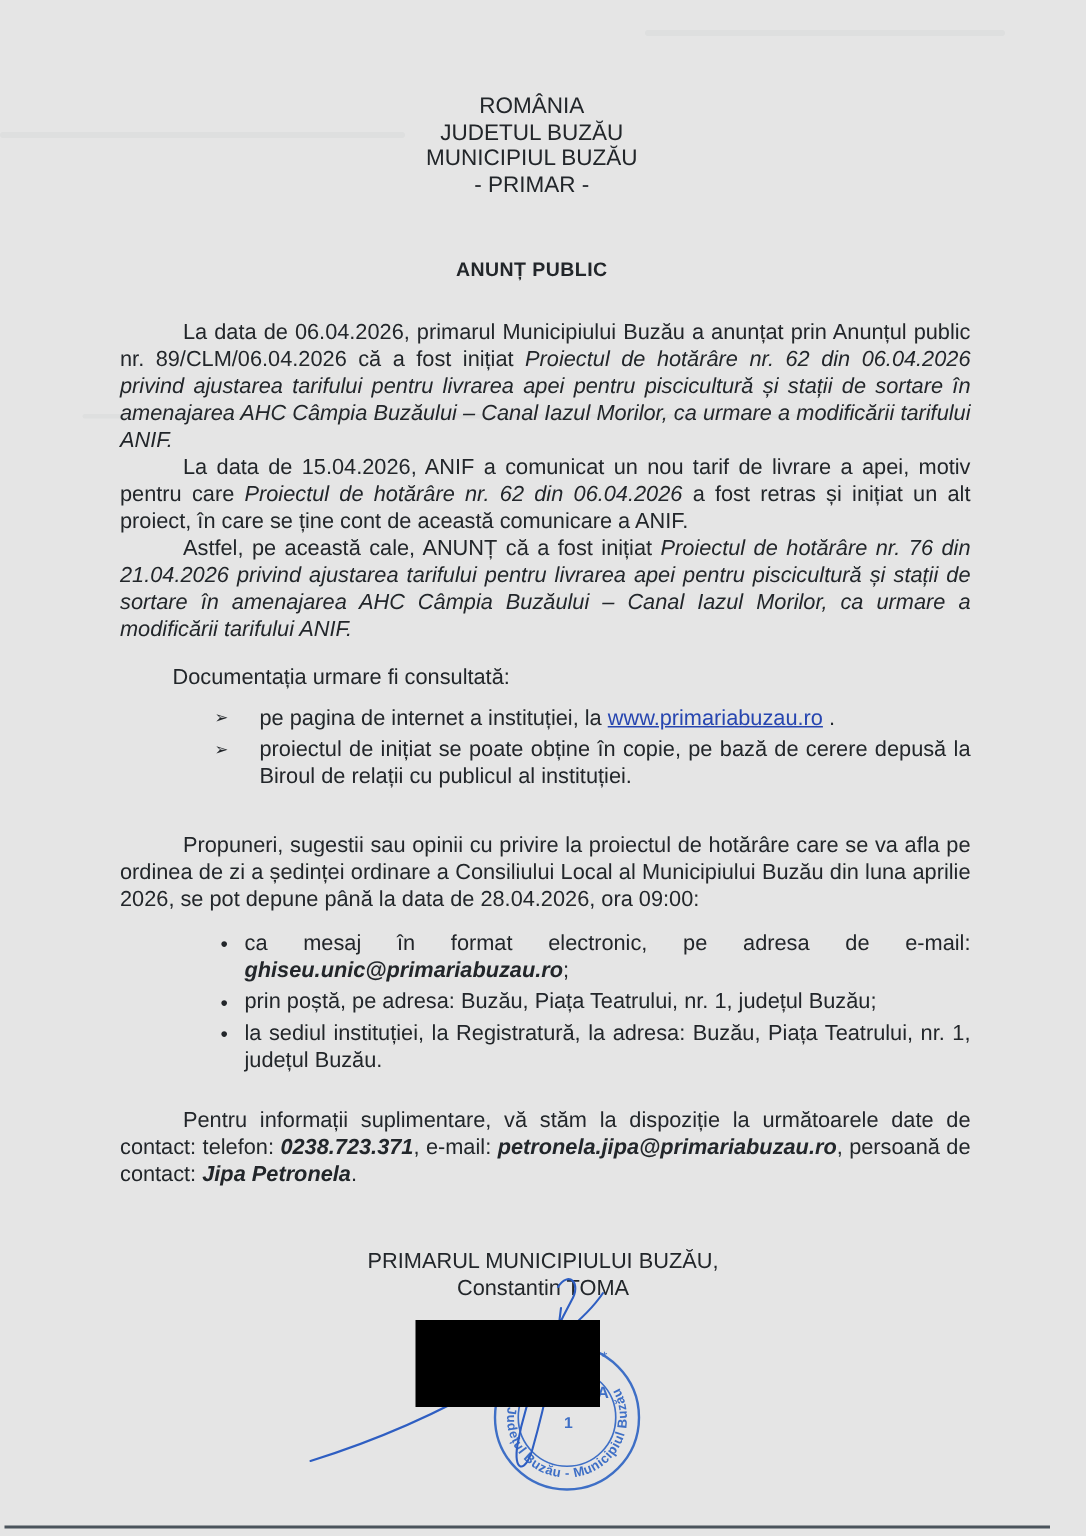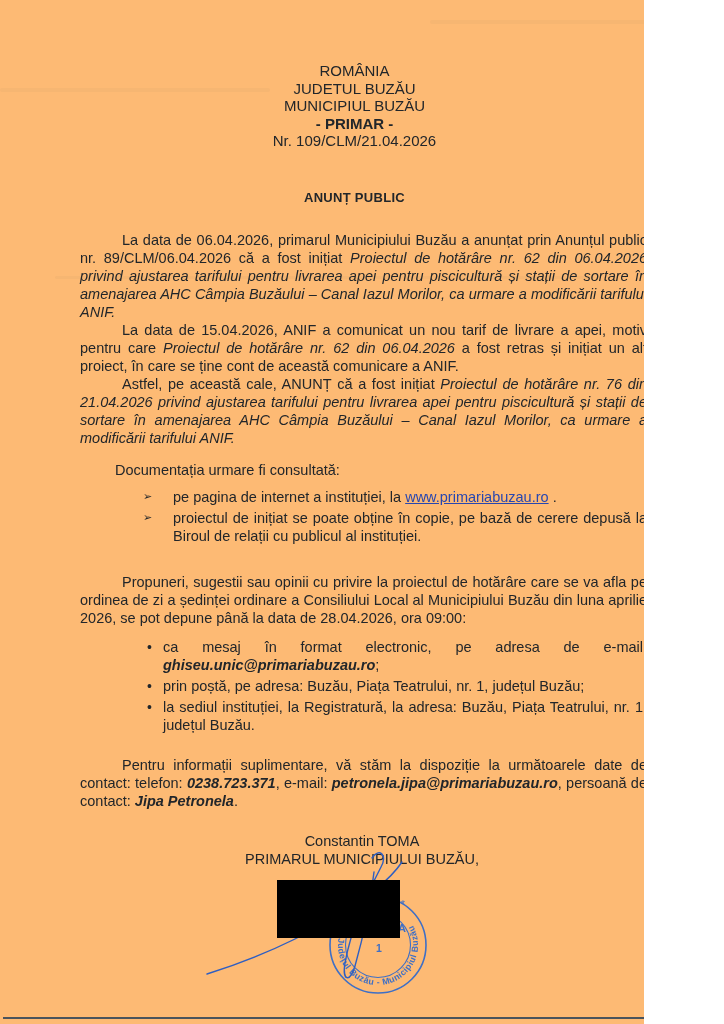--- a/index.html
+++ b/index.html
@@ -1,29 +1,29 @@
 <!DOCTYPE html>
 <html lang="ro"><head>
 <meta charset="utf-8">
 <style>
   html,body{margin:0;padding:0;background:#ffffff;}
   .page{
     position:relative;
-    width:644px;height:1024px;
-    background:#fdba74;
+    width:724px;height:1024px;
+    background:#e5e5e5;
     font-family:"Liberation Sans", sans-serif;
     color:#22262a;
     overflow:hidden;
   }
   .content{
     position:absolute;left:80px;top:62px;width:567px;
     font-size:14.5px;line-height:18px;
   }
   .header{ text-align:center; font-size:15px; line-height:17.5px; margin-right:18px;}
-  .header .bold{ font-weight:bold; }
+  .header .bold{ font-weight:normal; }
   .doc-title{
     text-align:center; font-weight:bold; font-size:13px;
     letter-spacing:.3px; margin-top:39px; margin-right:18px;
   }
   .para{ text-align:justify; text-indent:42px; margin:0; }
   .p-first{ margin-top:24px; }
   .docs-intro{ margin-top:14px; text-indent:35px; }
   .it{ font-style:italic; }
   .bi{ font-style:italic; font-weight:bold; }
   .lnk{ color:#2746b0; text-decoration:underline; }
@@ -63,21 +63,20 @@
   <div class="streak s2"></div>
   <div class="streak s3"></div>
 
   <div class="content">
 
     <div class="header">
       <div>ROMÂNIA</div>
       <div>JUDETUL BUZĂU</div>
       <div>MUNICIPIUL BUZĂU</div>
       <div class="bold">- PRIMAR -</div>
-      <div>Nr. 109/CLM/21.04.2026</div>
     </div>
 
     <div class="doc-title">ANUNȚ PUBLIC</div>
 
     <p class="para p-first"><span>La data de 06.04.2026, primarul Municipiului Buzău a anunțat prin Anunțul public nr. 89/CLM/06.04.2026 că a fost inițiat </span><span class="it">Proiectul de hotărâre nr. 62 din 06.04.2026 privind ajustarea tarifului pentru livrarea apei pentru piscicultură și stații de sortare în amenajarea AHC Câmpia Buzăului – Canal Iazul Morilor, ca urmare a modificării tarifului ANIF.</span></p>
     <p class="para"><span>La data de 15.04.2026, ANIF a comunicat un nou tarif de livrare a apei, motiv pentru care </span><span class="it">Proiectul de hotărâre nr. 62 din 06.04.2026</span><span> a fost retras și inițiat un alt proiect, în care se ține cont de această comunicare a ANIF.</span></p>
     <p class="para"><span>Astfel, pe această cale, ANUNȚ că a fost inițiat </span><span class="it">Proiectul de hotărâre nr. 76 din 21.04.2026 privind ajustarea tarifului pentru livrarea apei pentru piscicultură și stații de sortare în amenajarea AHC Câmpia Buzăului – Canal Iazul Morilor, ca urmare a modificării tarifului ANIF.</span></p>
 
     <p class="para docs-intro">Documentația urmare fi consultată:</p>
 
@@ -106,22 +105,22 @@
       <div class="li dot">
         <span class="marker">•</span>
         <div class="li-text"><span>la sediul instituției, la Registratură, la adresa: Buzău, Piața Teatrului, nr. 1, județul Buzău.</span></div>
       </div>
     </div>
 
     <p class="para contact"><span>Pentru informații suplimentare, vă stăm la dispoziție la următoarele date de contact: telefon: </span><span class="bi">0238.723.371</span><span>, e-mail: </span><span class="bi">petronela.jipa@primariabuzau.ro</span><span>, persoană de contact: </span><span class="bi">Jipa Petronela</span><span>.</span></p>
   </div>
 
   <div class="signature">
+    <div>PRIMARUL MUNICIPIULUI BUZĂU,</div>
     <div>Constantin TOMA</div>
-    <div>PRIMARUL MUNICIPIULUI BUZĂU,</div>
   </div>
 
   <svg class="sig-overlay" viewBox="0 0 360 172">
     <g stroke="#3e6fc6" fill="none" stroke-width="1.6">
       <circle cx="198" cy="105" r="48"></circle>
       <circle cx="198" cy="105" r="32.5" stroke-width="1.1"></circle>
     </g>
     <path id="ringPath" d="M 158.6 98 A 40 40 0 1 0 226 76.5" fill="none" stroke="none"></path>
     <text font-size="8.8" letter-spacing="0.4" fill="#3e6fc6" font-family="Liberation Sans, sans-serif" font-weight="bold">
       <textPath href="#ringPath">Județul Buzău - Municipiul Buzău</textPath>

